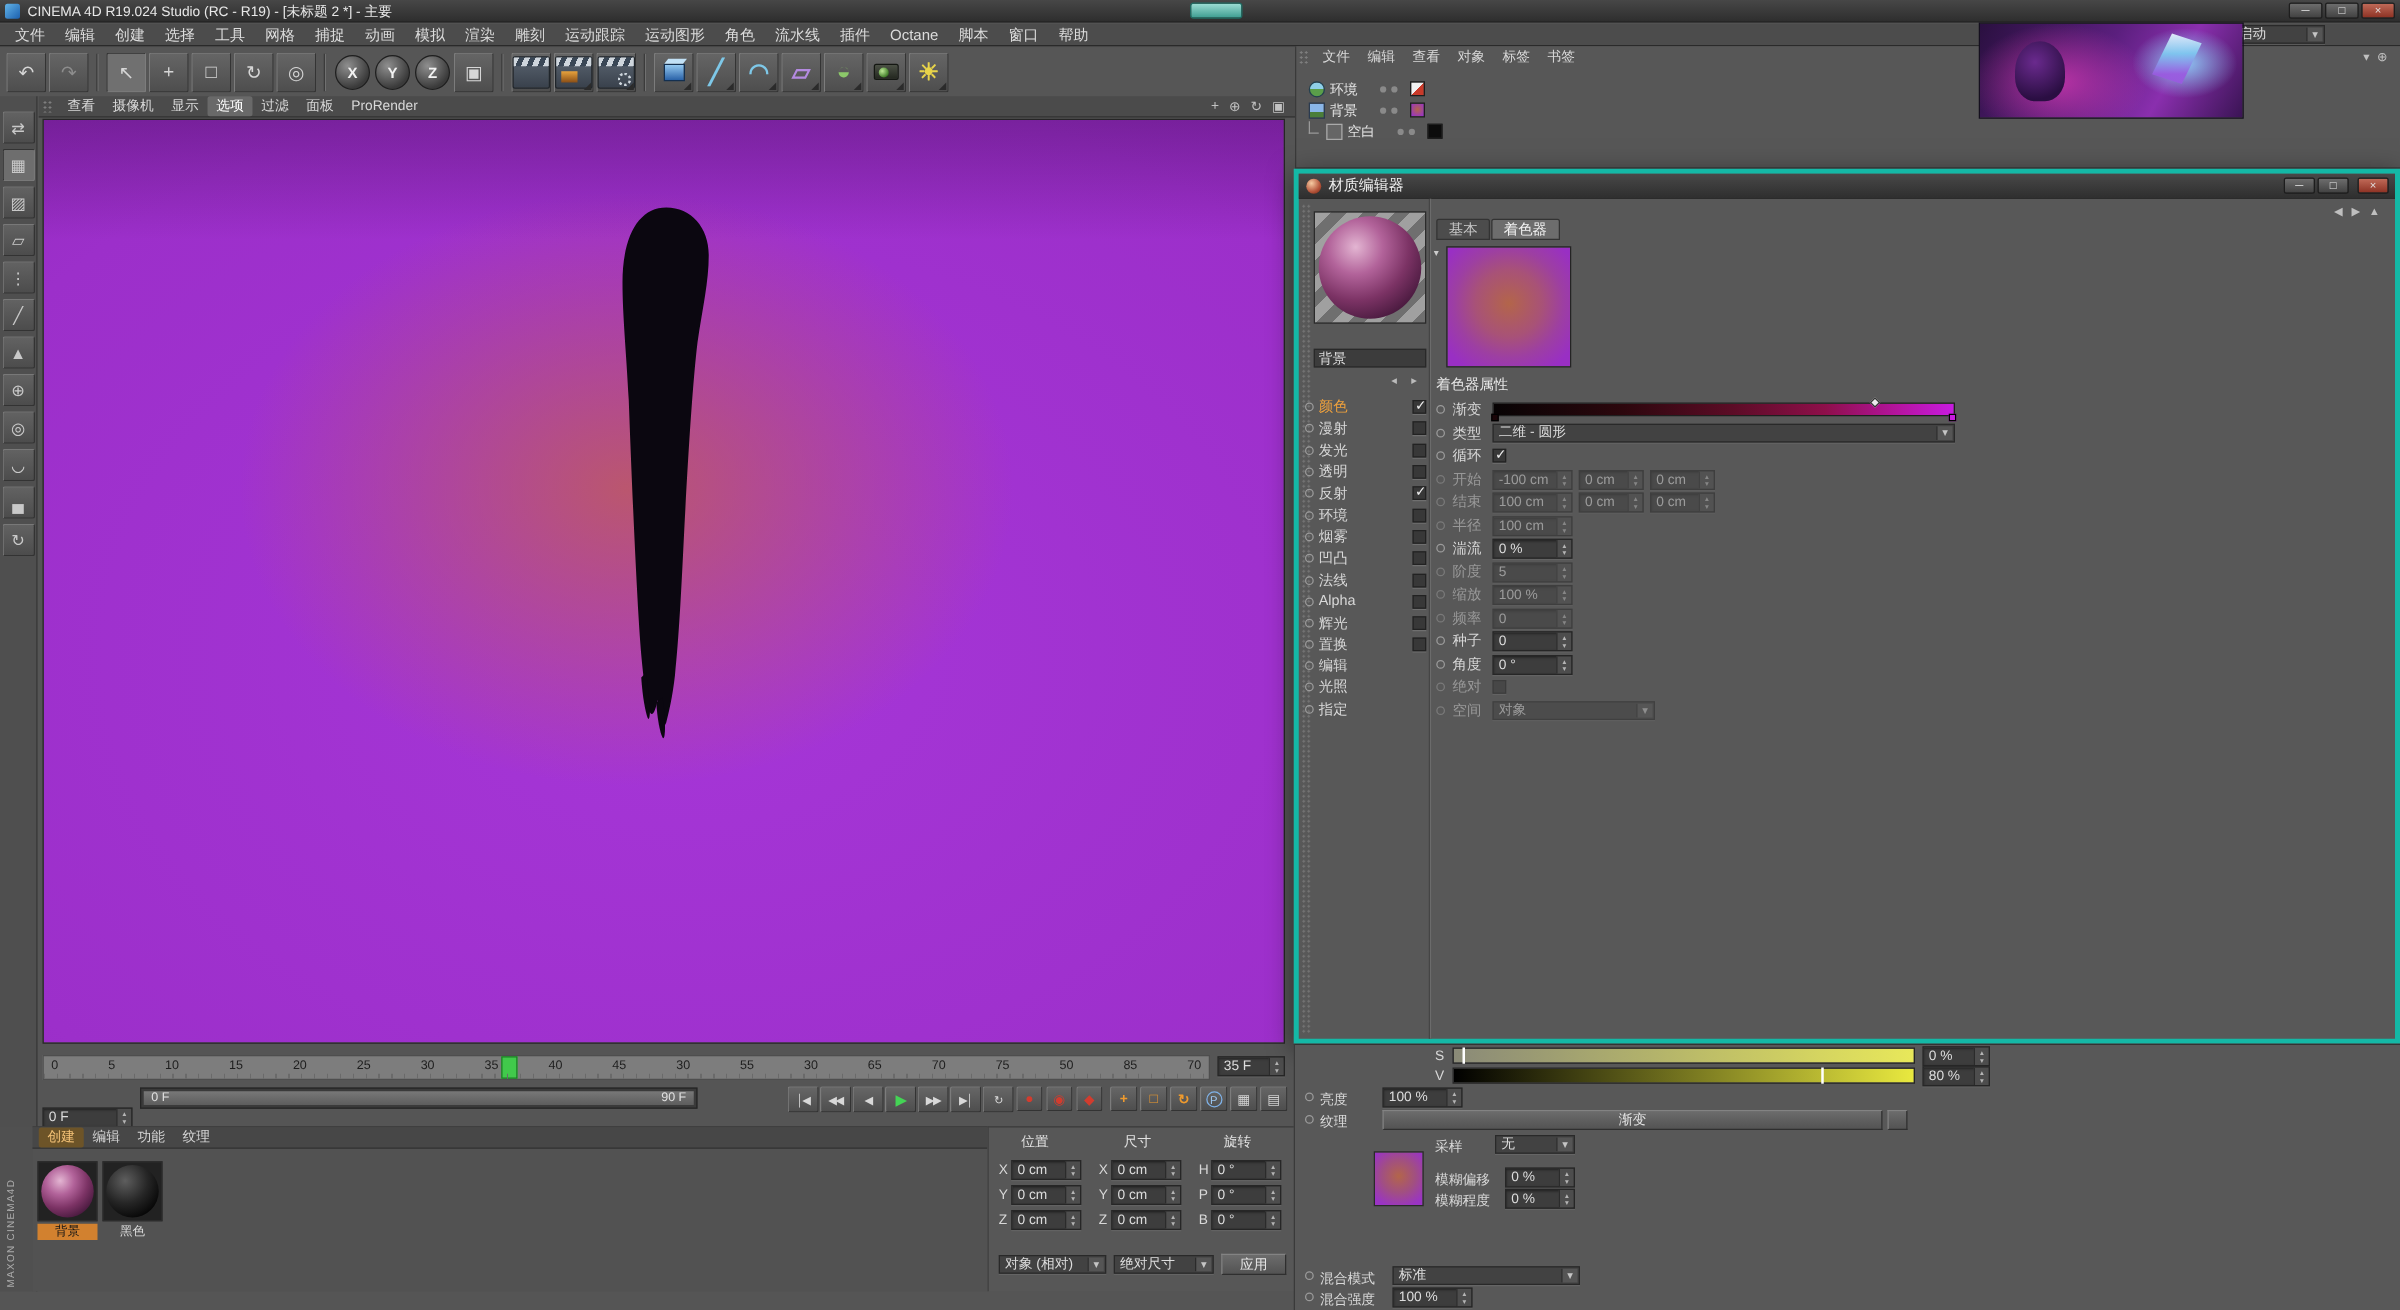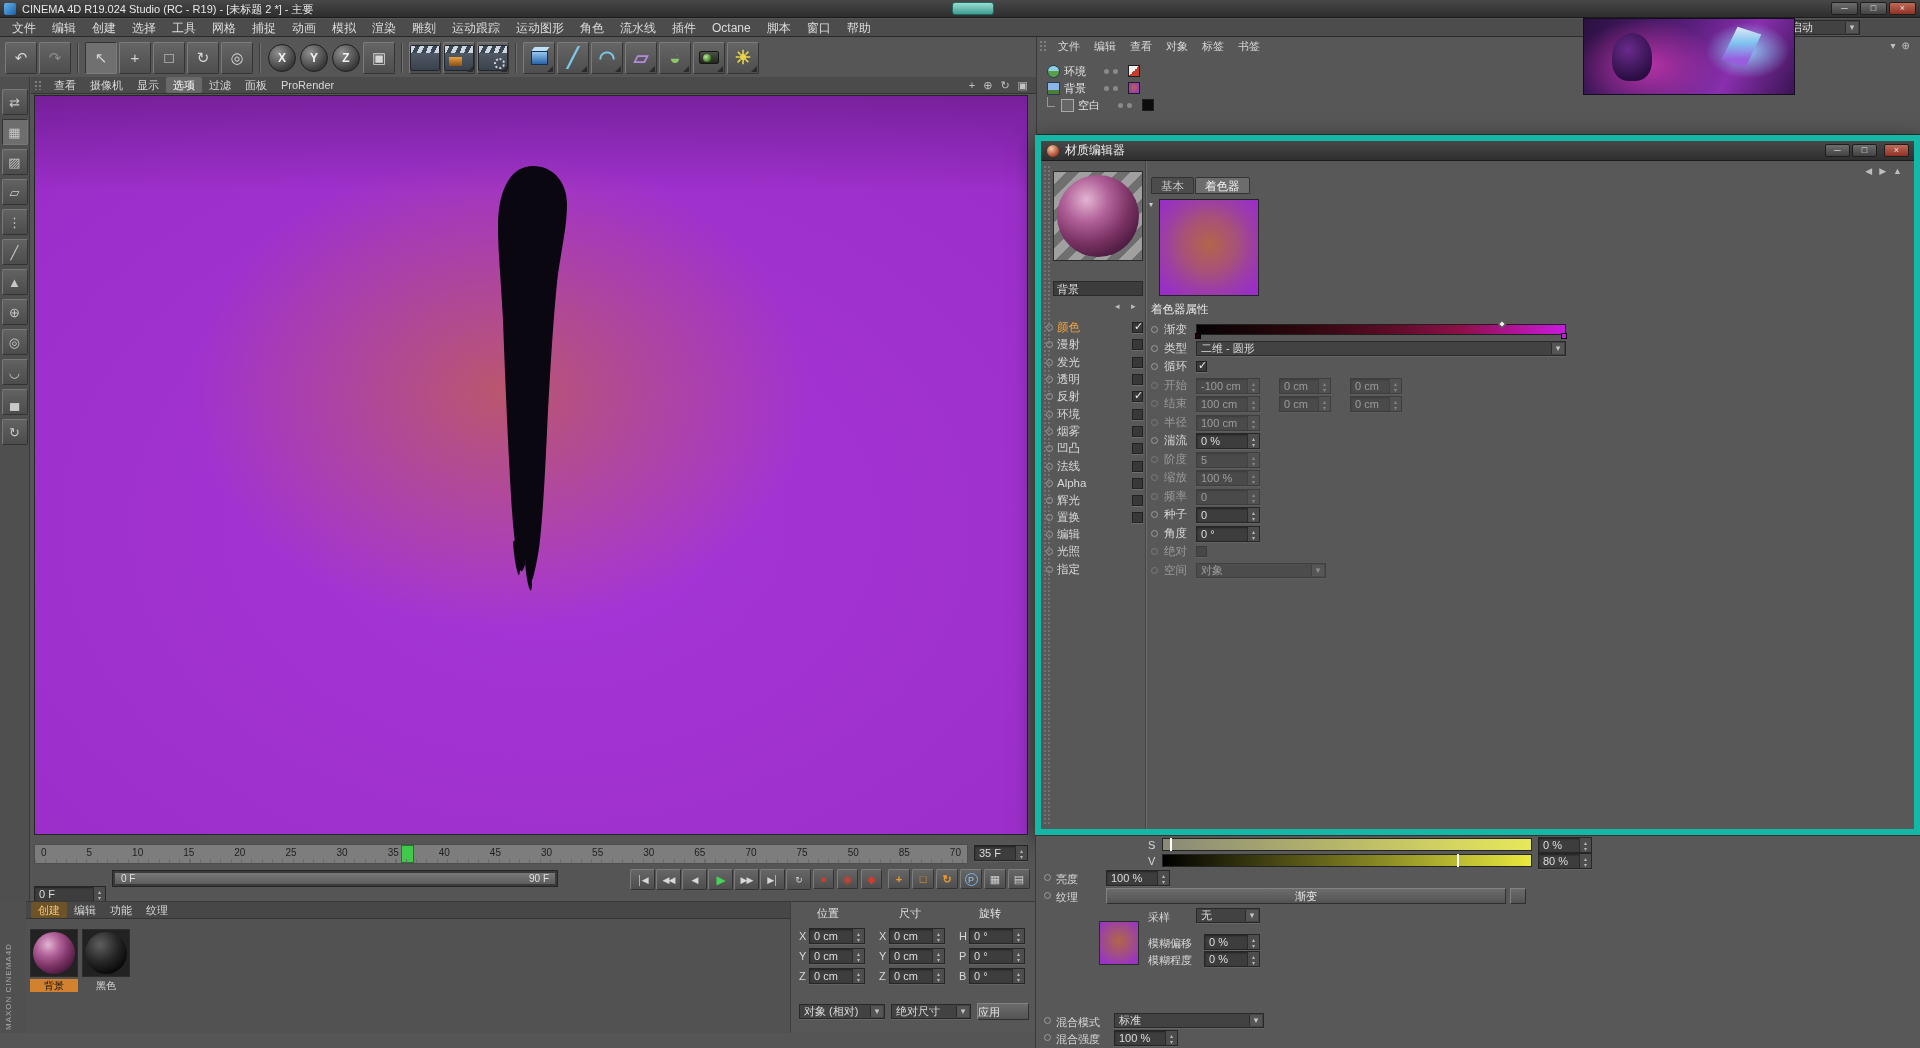--- a/index.html
+++ b/index.html
@@ -92,42 +92,42 @@
   .ball-black { background:radial-gradient(circle at 36% 30%, #5e5e5e 0%, #262626 45%, #050505 80%); border-radius:50%; position:absolute; inset:2px; }
   .mlabel { position:absolute; width:48px; height:13px; font-size:10px; line-height:13px; text-align:center; color:#ddd; }
   .mlabel.selected { background:#d2812f; color:#151515; }
 
   
   .coords { position:absolute; left:790px; top:901px; width:246px; height:132px; background:#575757; border-left:1px solid #3e3e3e; border-top:1px solid #3a3a3a; }
   .chead { position:absolute; top:4px; font-size:11px; color:#e2e2e2; }
   .clab { position:absolute; font-size:11px; color:#d8d8d8; }
   .coords .spin { position:absolute; width:56px; }
   .coords .ddl { position:absolute; }
-  .applybtn { position:absolute; width:52px; height:17px; text-align:left; font-size:11px; line-height:16px; }
+  .applybtn { position:absolute; width:52px; height:17px; text-align:center; font-size:11px; line-height:16px; }
 
   
   .om { position:absolute; left:1036px; top:37px; width:884px; height:98px; background:#575757; border-left:1px solid #3a3a3a; border-bottom:1px solid #303030; }
   .om-menu { display:flex; align-items:center; height:17px; font-size:11px; color:#d8d8d8; padding-left:14px; position:relative; }
   .om-menu::before { content:""; position:absolute; left:2px; top:3px; bottom:3px; width:8px; background:radial-gradient(#7e7e7e 30%,transparent 32%); background-size:4px 4px; }
   .om-corner { position:absolute; right:10px; top:3px; display:flex; gap:6px; font-size:10px; color:#c0c0c0; }
   .om-row { position:absolute; left:10px; height:16px; display:flex; align-items:center; gap:4px; font-size:11px; color:#e4e4e4; }
   .oico { width:13px; height:13px; flex:none; }
   .oico.env { border-radius:50%; background:linear-gradient(#8fd0e8 0 50%,#5a9e4a 50% 100%); border:1px solid #23404f; }
   .oico.bg { background:linear-gradient(#8ab6e8 0 60%,#4a7e3a 60% 100%); border:1px solid #2a3a4f; }
   .oico.null { border:1px solid #aaa; background:#666; }
   .elbow { width:8px; height:10px; border-left:1px solid #999; border-bottom:1px solid #999; margin-right:2px; margin-top:-6px; }
   .olabel { width:36px; }
   .odot { width:5px; height:5px; border-radius:50%; background:#8a8a8a; flex:none; }
   .chip { width:12px; height:12px; border:1px solid #1e1e1e; flex:none; margin-left:6px; }
   .chip.envchip { background:linear-gradient(135deg,#f2f2f2 0 50%,#c83a2a 50% 100%); }
   .chip.purchip { background:radial-gradient(circle at 50% 45%,#b3654a,#9a34c4 85%); }
   .chip.blkchip { background:#0c0c0c; }
 
   
-  .me { position:absolute; left:1035px; top:135px; width:885px; height:700px; background:#585858; border:6px solid #14b8a6; box-shadow:0 5px 20px rgba(0,0,0,.55); }
+  .me { position:absolute; left:1035px; top:135px; width:885px; height:700px; background:#585858; border:4px solid #14b8a6; box-shadow:0 5px 20px rgba(0,0,0,.55); }
   .me-title { height:20px; background:linear-gradient(#484848,#2f2f2f); border-bottom:1px solid #1c1c1c; display:flex; align-items:center; gap:6px; padding-left:6px; font-size:12px; color:#eee; }
   .mico { width:12px; height:12px; border-radius:50%; background:radial-gradient(circle at 35% 30%,#f6cba2,#b4543a 60%,#6e2210); }
   .me-ctrl { position:absolute; top:3px; width:25px; height:13px; background:linear-gradient(#6d6d6d,#424242); border:1px solid #1d1d1d; border-radius:2px; color:#e2e2e2; font-size:9px; line-height:11px; text-align:center; }
   .me-ctrl.close { background:linear-gradient(#c06a58,#8d3224); }
   .me-nav { position:absolute; right:12px; top:25px; display:flex; gap:7px; font-size:9px; color:#bfbfbf; }
   .me-grip { position:absolute; left:2px; top:24px; bottom:4px; width:8px; background:radial-gradient(#747474 30%,transparent 32%); background-size:4px 4px; }
   .preview { position:absolute; left:12px; top:30px; width:90px; height:90px; border:1px solid #2b2b2b; background:repeating-linear-gradient(135deg,#a0a0a0 0 9px,#6f6f6f 9px 18px); }
   .preview .ball { position:absolute; inset:3px; border-radius:50%; background:radial-gradient(circle at 36% 30%, #e3b5d2 0%, #b2639a 28%, #7c3365 55%, #43173a 82%, #260a1f 100%); }
   .mname { position:absolute; left:12px; top:140px; width:90px; height:15px; background:#3c3c3c; border:1px solid #292929; font-size:11px; line-height:14px; color:#ddd; padding:0 3px; }
   .mini-ic { position:absolute; top:160px; font-size:9px; color:#bbb; }
@@ -141,21 +141,21 @@
   .tab.active { background:#6d6d6d; color:#f2f2f2; }
   .shader-sq { position:absolute; left:118px; top:58px; width:100px; height:97px; border:1px solid #242424; background:radial-gradient(circle at 50% 47%, #b3654a 0%, #a85277 38%, #9d3fa2 62%, #992fc4 88%); }
   .exp-ar { position:absolute; left:108px; top:59px; font-size:8px; color:#ccc; }
   .psec { position:absolute; left:110px; top:161px; font-size:11.5px; color:#e8e8e8; }
   .prow { position:absolute; left:110px; height:17px; display:flex; align-items:center; }
   .plbl { width:32px; margin-left:6px; font-size:11.5px; color:#d8d8d8; flex:none; }
   .gradbar { position:relative; width:370px; height:11px; border:1px solid #1f1f1f; background:linear-gradient(90deg,#070304,#2c070d 28%,#5c0c26 52%,#8e0f4a 72%,#b514a0 88%,#c81be0 100%); }
   .knot-l { position:absolute; left:-2px; bottom:-5px; width:6px; height:6px; background:#1a0508; border:1px solid #000; }
   .knot-r { position:absolute; right:-2px; bottom:-5px; width:6px; height:6px; background:#c81be0; border:1px solid #000; }
   .diamond { position:absolute; left:82%; top:-4px; width:6px; height:6px; background:#ececec; border:1px solid #333; transform:rotate(45deg); }
-  .trio { display:flex; gap:19px; }
+  .trio { display:flex; gap:5px; }
 
   
   .attr { position:absolute; left:1035px; top:835px; width:885px; height:213px; background:#585858; border-left:1px solid #3a3a3a; border-top:1px solid #333; }
   .alabel { position:absolute; font-size:11px; color:#d8d8d8; }
   .slider { position:absolute; height:13px; border:1px solid #242424; }
   .scursor { position:absolute; top:-1px; bottom:-1px; width:2px; background:#fff; }
   .attr .spin, .attr .ddl { position:absolute; }
   .widebtn { position:absolute; height:16px; font-size:11px; text-align:center; line-height:15px; }
   .attr-thumb { position:absolute; left:63px; top:85px; width:40px; height:44px; border:1px solid #2a2a2a; background:radial-gradient(circle at 50% 45%, #b3654a, #a14f82 45%, #9a34c4 85%); }
   .attr .pdot { position:absolute; }

